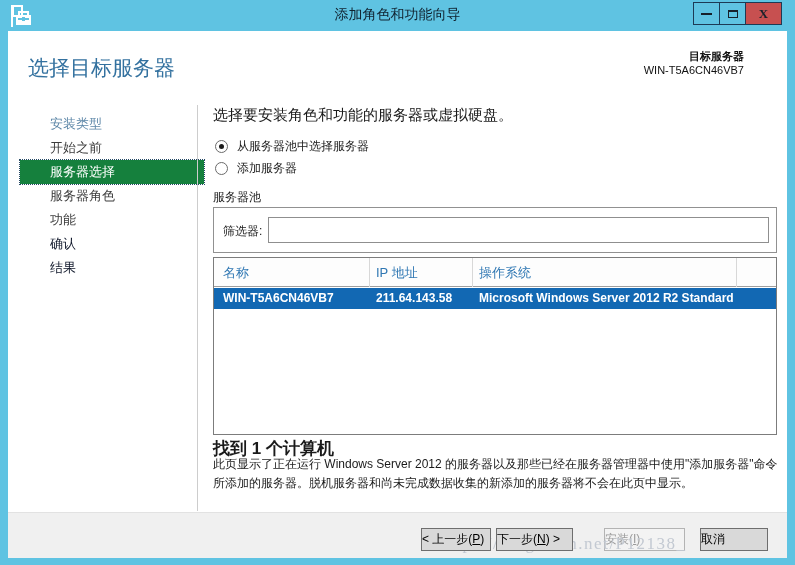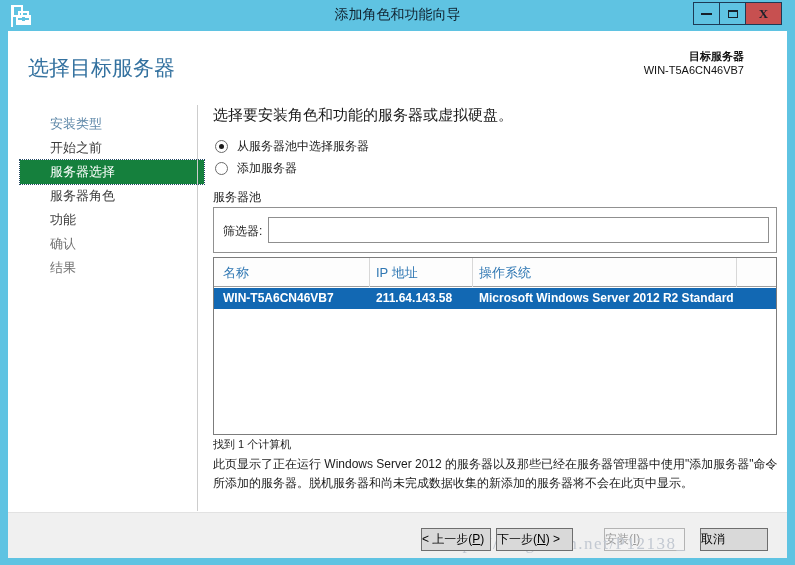--- a/index.html
+++ b/index.html
@@ -39,21 +39,21 @@
   .nav { position:absolute; left:12px; top:81px; width:184px; }
   .nav-item {
     height:24px; line-height:24px; padding-left:30px; font-size:13px; color:#3c3c3c;
     width:184px; cursor:default;
   }
   .nav-item.visited { color:#5d87a8; cursor:pointer; }
   .nav-item.current {
     background:#15803d; color:#ffffff;
     outline:1px dotted #274a66; outline-offset:0px;
   }
-  .nav-item.disabled { color:#737373; }
+  .nav-item.disabled { color:#0f172a; }
   .v-divider { position:absolute; left:189px; top:74px; width:1px; height:406px; background:#cdcdcd; }
 
   
   .intro { position:absolute; left:205px; top:75px; font-size:15px; }
   .radio-row { position:absolute; left:207px; display:flex; align-items:center; }
   .radio-row.r1 { top:107px; }
   .radio-row.r2 { top:129px; }
   .radio {
     width:13px; height:13px; border:1px solid #6b6b6b; border-radius:50%;
     background:#fff; margin-right:9px; position:relative; flex:none;
@@ -83,21 +83,21 @@
   .tbl-header { position:absolute; left:0; top:0; width:100%; height:29px; border-bottom:1px solid #9e9e9e; background:#fdfdfd; }
   .tbl-header .col { position:absolute; top:6px; font-size:13px; color:#2f77b3; }
   .col-sep { position:absolute; top:0; width:1px; height:29px; background:#d8d8d8; }
   .tbl-row {
     position:absolute; left:0; top:30px; width:100%; height:21px;
     background:#1268b3; color:#fff; font-size:12px; font-weight:600; cursor:default;
   }
   .tbl-row .cell { position:absolute; top:3px; white-space:nowrap; }
   .c0 { left:9px; } .c1 { left:162px; } .c2 { left:265px; }
 
-  .found-text { position:absolute; left:205px; top:406px; font-size:11px; }
+  .found-text { position:absolute; left:205px; top:406px; font-size:17px;font-weight:bold; }
   .description { position:absolute; left:205px; top:424px; width:568px; font-size:12px; line-height:19px; }
 
   
   .footer-sep { position:absolute; left:0; top:481px; width:779px; height:1px; background:#e2e2e2; }
   .footer-bg { position:absolute; left:0; top:482px; width:779px; height:45px; background:#f0f0f0; }
   .btn {
     position:absolute; top:497px; height:23px; font-size:12px;
     background:#d9d9d9; border:1px solid #6e6e6e; color:#000;
     text-align:left; line-height:21px; cursor:pointer; z-index:6;
     font-family:"Liberation Sans",sans-serif; padding:0;

